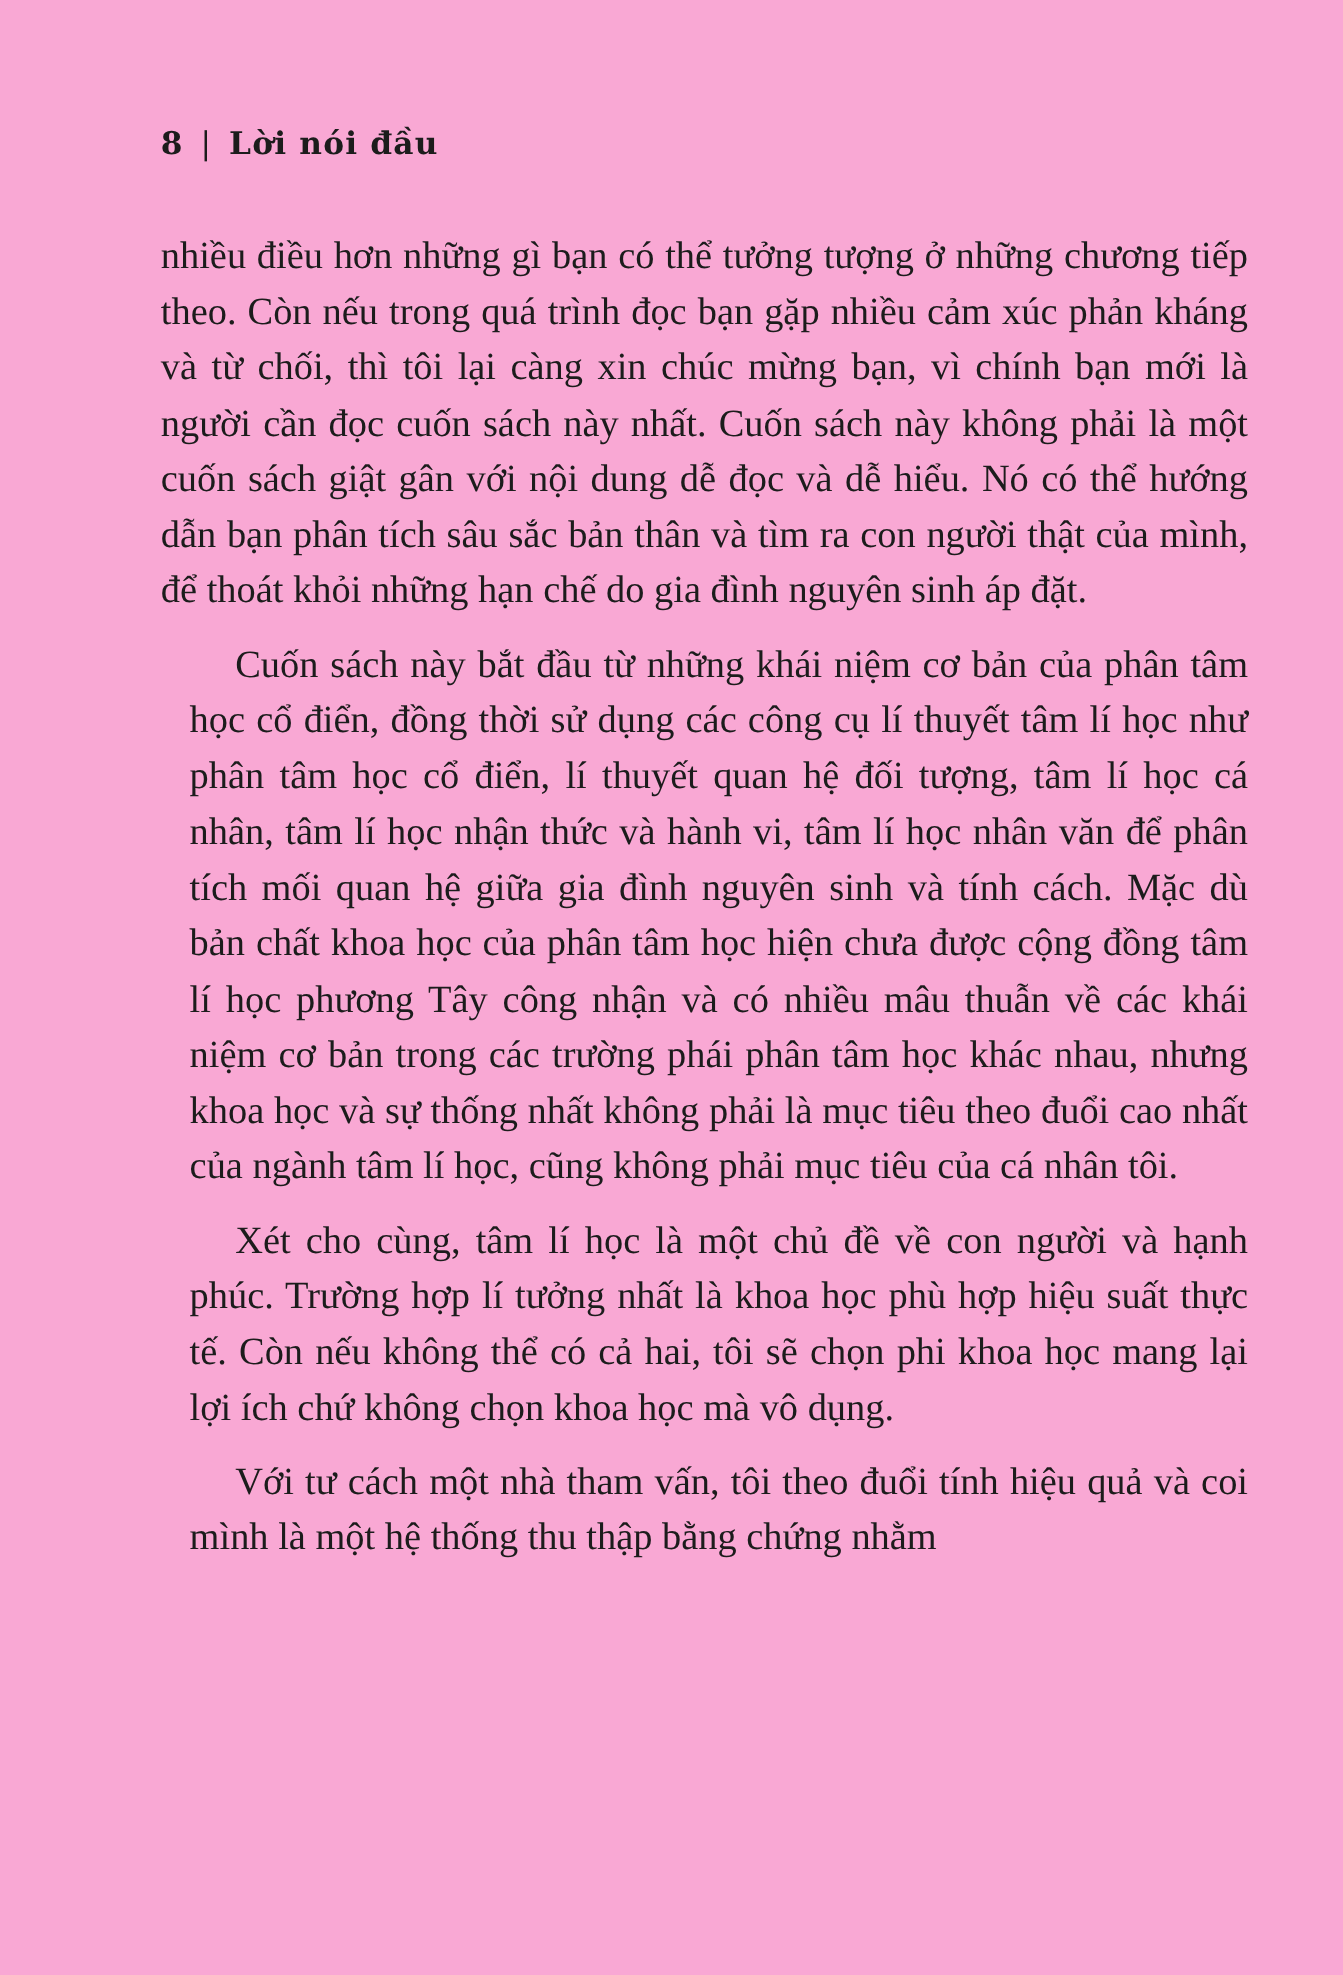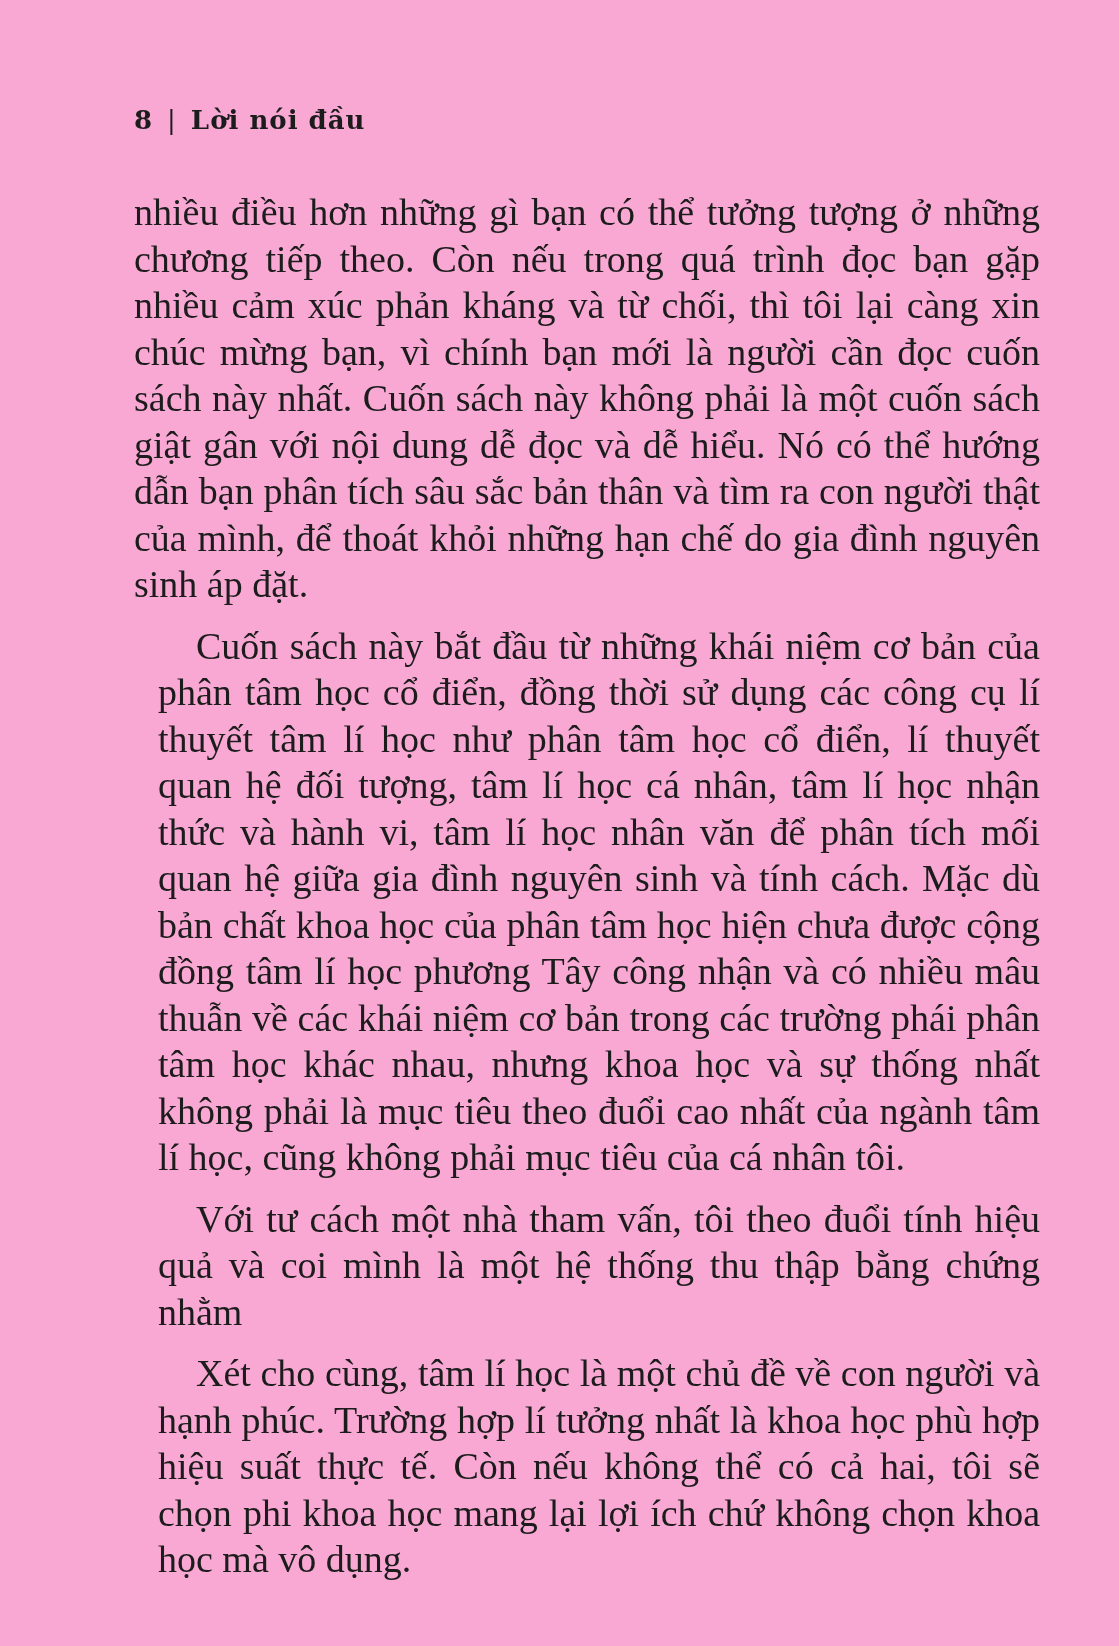--- a/index.html
+++ b/index.html
@@ -26,21 +26,21 @@
     white-space: nowrap;
   }
   .page-header .sep {
     display: inline-block;
     margin: 0 14px;
     font-weight: normal;
   }
   .page-body {
     margin-top: 52px;
     font-family: "Liberation Serif", "DejaVu Serif", serif;
-    font-size: 38px;
+    font-size: 32px;
     line-height: 46.5px;
     color: #1c1c1c;
     text-align: justify;
   }
   .page-body p {
     margin: 0 0 15px 0;
   }
   .page-body p.indent {
     text-indent: 38px;
     margin-left: 24px;
@@ -51,17 +51,17 @@
 
 <div class="page">
 
   <div class="page-header">
     <span>8</span><span class="sep">|</span><span>Lời nói đầu</span>
   </div>
 
   <div class="page-body">
     <p>nhiều điều hơn những gì bạn có thể tưởng tượng ở những chương tiếp theo. Còn nếu trong quá trình đọc bạn gặp nhiều cảm xúc phản kháng và từ chối, thì tôi lại càng xin chúc mừng bạn, vì chính bạn mới là người cần đọc cuốn sách này nhất. Cuốn sách này không phải là một cuốn sách giật gân với nội dung dễ đọc và dễ hiểu. Nó có thể hướng dẫn bạn phân tích sâu sắc bản thân và tìm ra con người thật của mình, để thoát khỏi những hạn chế do gia đình nguyên sinh áp đặt.</p>
     <p class="indent">Cuốn sách này bắt đầu từ những khái niệm cơ bản của phân tâm học cổ điển, đồng thời sử dụng các công cụ lí thuyết tâm lí học như phân tâm học cổ điển, lí thuyết quan hệ đối tượng, tâm lí học cá nhân, tâm lí học nhận thức và hành vi, tâm lí học nhân văn để phân tích mối quan hệ giữa gia đình nguyên sinh và tính cách. Mặc dù bản chất khoa học của phân tâm học hiện chưa được cộng đồng tâm lí học phương Tây công nhận và có nhiều mâu thuẫn về các khái niệm cơ bản trong các trường phái phân tâm học khác nhau, nhưng khoa học và sự thống nhất không phải là mục tiêu theo đuổi cao nhất của ngành tâm lí học, cũng không phải mục tiêu của cá nhân tôi.</p>
+    <p class="indent">Xét cho cùng, tâm lí học là một chủ đề về con người và hạnh phúc. Trường hợp lí tưởng nhất là khoa học phù hợp hiệu suất thực tế. Còn nếu không thể có cả hai, tôi sẽ chọn phi khoa học mang lại lợi ích chứ không chọn khoa học mà vô dụng.</p>
     <p class="indent">Với tư cách một nhà tham vấn, tôi theo đuổi tính hiệu quả và coi mình là một hệ thống thu thập bằng chứng nhằm</p>
-    <p class="indent">Xét cho cùng, tâm lí học là một chủ đề về con người và hạnh phúc. Trường hợp lí tưởng nhất là khoa học phù hợp hiệu suất thực tế. Còn nếu không thể có cả hai, tôi sẽ chọn phi khoa học mang lại lợi ích chứ không chọn khoa học mà vô dụng.</p>
   </div>
 
 </div>
 
 </body></html>

